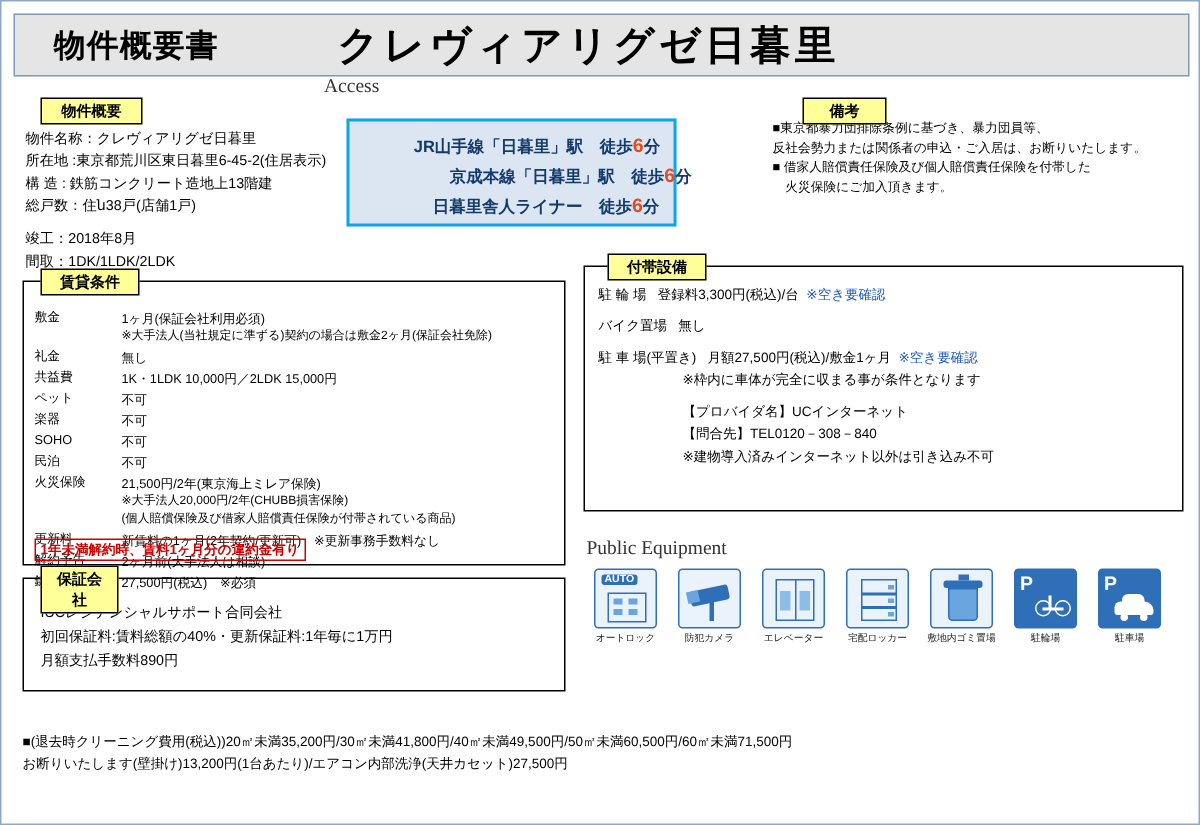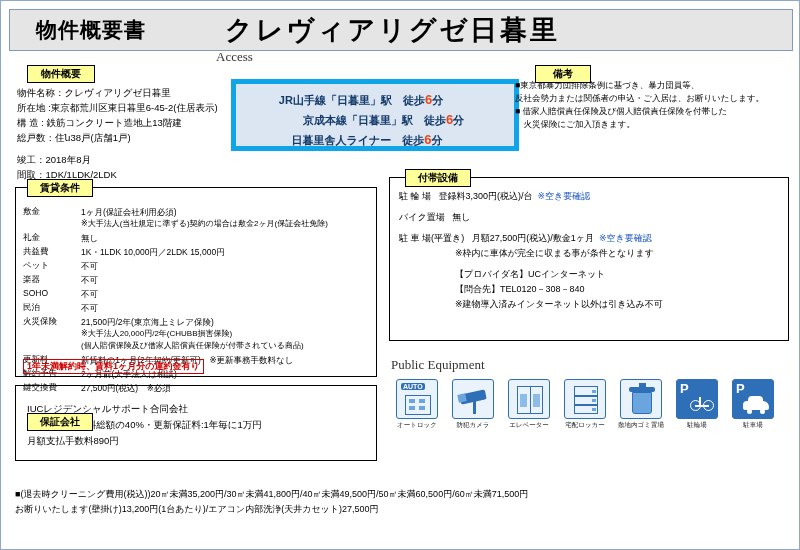--- a/index.html
+++ b/index.html
@@ -53,22 +53,22 @@
 
   .box {
     position:absolute;
     border:1px solid #000;
   }
   #overview-label { left:26px; top:64px; width:68px; }
   .ov-lines { position:absolute; left:16px; top:84px; width:330px; line-height:15px; font-size:9.5px;}
 
   
   #transit-box {
-    position:absolute; left:230px; top:78px; width:288px; height:72px;
-    background:#dce6f2; border:5px solid #0ea5e9;
+    position:absolute; left:230px; top:78px; width:220px; height:72px;
+    background:#dce6f2; border:2px solid #0ea5e9;
   }
   .transit-line {
     position:absolute; left:0; width:250px; text-align:center;
     font-size:11px; color:#123a6b; font-weight:bold;
   }
   .transit-line .big { color:#e8481c; font-size:13px; }
   #t0 { top:8px; }
   #t1 { top:28px;padding-left:45px; }
   #t2 { top:48px;padding-left:12px; }
 
@@ -84,21 +84,21 @@
   .rent-key { width:58px; flex:0 0 58px; }
   .rent-val { flex:1; line-height:12px; }
   .sub { display:block; }
   .rent-note {
     position:absolute; left:22px; top:358px;
     font-size:9px; font-weight:bold; color:#d00000;
     border:1px solid #d00000; padding:0 3px;
   }
 
   
-  #guarantee-label { left:26px; top:376px; width:66px;margin-top:36px; }
+  #guarantee-label { left:26px; top:376px; width:52px; }
   #guarantee-box { left:14px; top:384px; width:362px; height:76px; }
   .guar-lines { position:absolute; left:26px; top:400px; width:340px; font-size:9.5px; line-height:16px; }
 
   
   #fac-label { left:404px; top:168px; width:66px; }
   #fac-box { left:388px; top:176px; width:400px; height:164px; }
   .fac-lines { position:absolute; left:398px; top:188px; width:386px; font-size:9px; line-height:15px; }
   .red { color:#1a56c4;text-align:center; }
 
   

